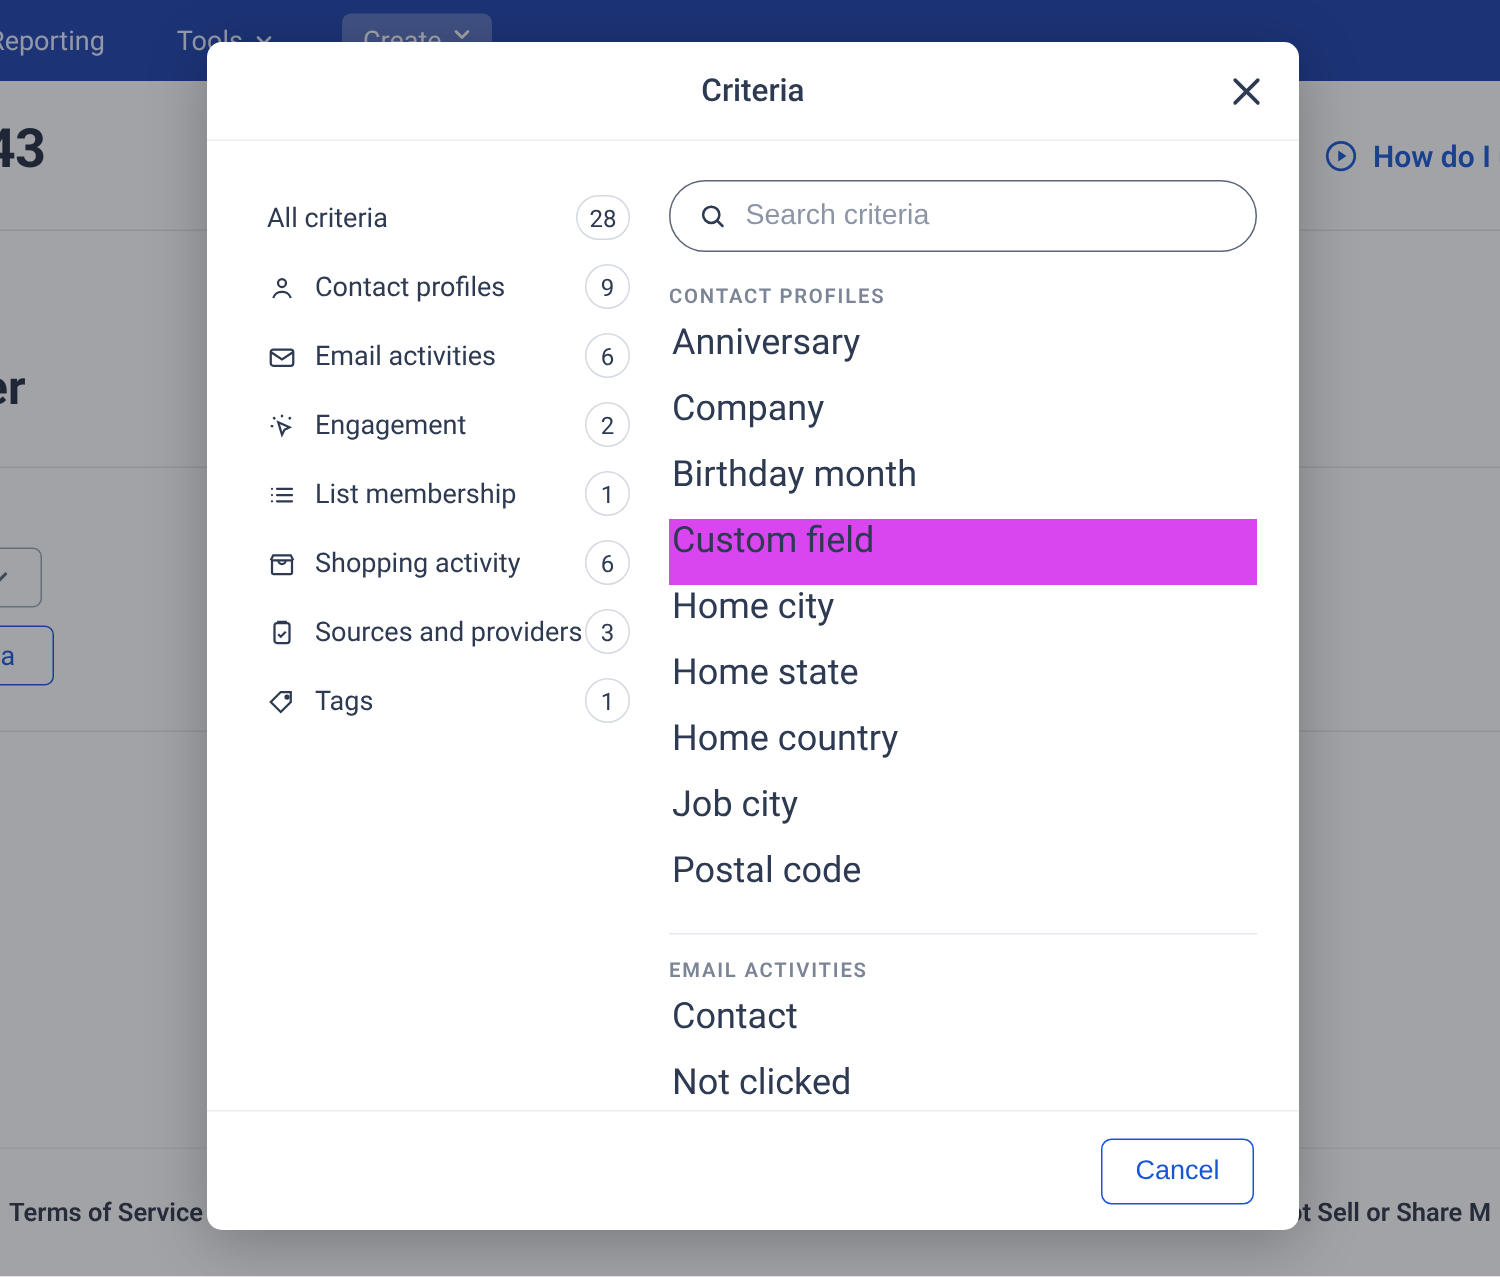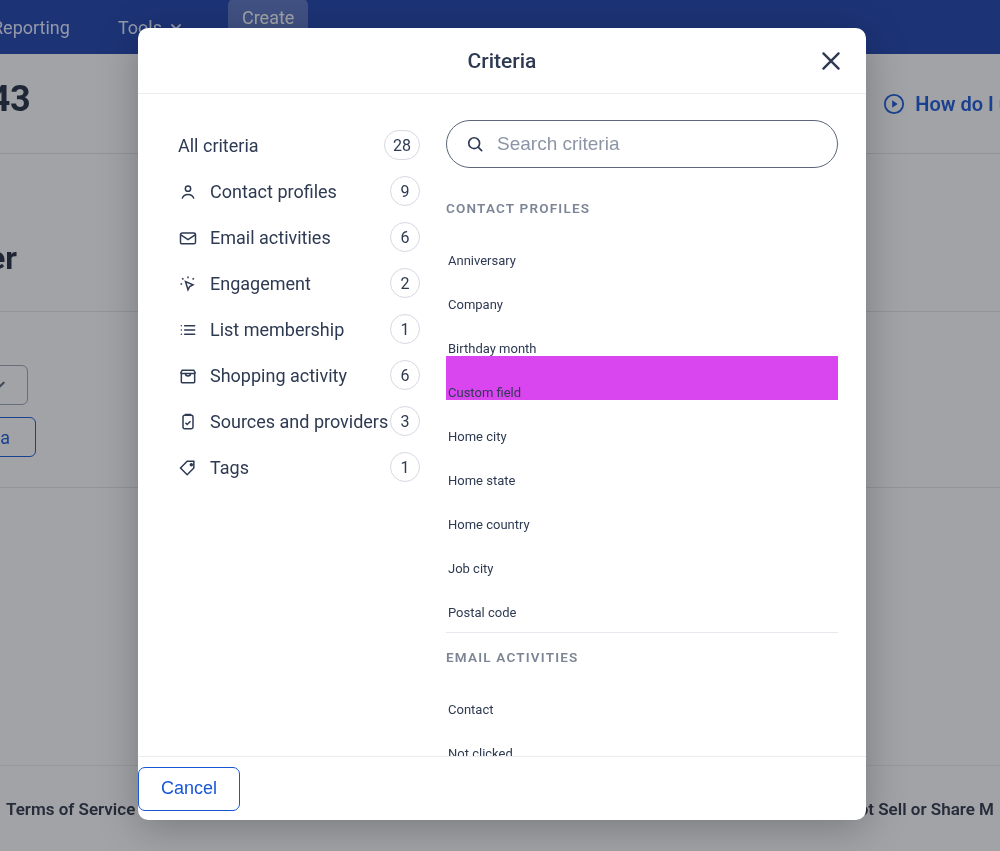--- a/index.html
+++ b/index.html
@@ -14,21 +14,20 @@
   }
   .bg-topbar .nav-item {
     color: #e6ecff; font-size: 18px; display: flex; align-items: center; gap: 8px;
     padding: 6px 10px;
   }
   .bg-topbar .nav-reporting { margin-left: -18px; }
   .bg-topbar .create-btn {
     background: rgba(255,255,255,0.28); color: #fff; border-radius: 6px;
     padding: 8px 14px; display: flex; align-items: flex-start; gap: 8px; font-size: 18px;
     margin-left: 8px;
-    flex-direction: column;
   }
   .chev { width: 12px; height: 12px; }
   .chev svg { display:block; }
 
   .bg-page { position:absolute; left:0; right:0; top:54px; bottom:0; background:#fff; }
   .bg-time { position:absolute; left:-40px; top:78px; font-size:36px; font-weight:700; color:#1f2a3d; letter-spacing: -0.5px;}
   .bg-howdoi { position:absolute; right:-10px; top:92px; color:#1856d6; font-size:20px; font-weight:600; display:flex; align-items:center; gap:10px;}
   .bg-howdoi .play-icon { width:22px; height:22px; }
   .bg-der { position:absolute; left:-30px; top:239px; font-size:32px; font-weight:700; color:#1f2a3d;}
   .bg-hr1 { position:absolute; left:0; right:0; top:153px; height:1px; background:#e2e5eb;}
@@ -74,43 +73,43 @@
     border:1px solid #d5d9e2; border-radius: 999px;
     display:flex; align-items:center; justify-content:center;
     font-size: 16px; color:#2e3a52;
   }
 
   
   .list-col { flex:1; padding: 26px 28px 0 14px; display:flex; flex-direction:column; overflow:hidden;}
   .search-wrap {
     height: 48px; border:1.5px solid #5b6678; border-radius: 999px;
     display:flex; align-items:center; padding: 0 18px; gap: 12px;
-    margin-bottom: 22px;
+    margin-bottom: 12px;
   }
   .search-wrap svg { width:20px; height:20px; flex:0 0 20px;}
   .search-input {
     border:none; outline:none; flex:1; font-size:19px; color:#2e3a52; background:transparent;
   }
   .search-input::placeholder { color:#8c95a6; }
 
   .list-scroll { flex:1; overflow:hidden; position:relative;}
   .section-label {
     font-size: 13.5px; letter-spacing: 1.2px; color:#7c8596; font-weight:600;
     padding: 10px 0 8px 0;
   }
   .item-row {
-    height: 44px; display:flex; align-items:flex-end; font-size:13px; color:#2e3a52;
+    height: 44px; display:flex; align-items:flex-start; font-size:24px; color:#2e3a52;
     padding-left: 2px; border-radius:4px; cursor:pointer;
   }
   .item-row.hover { background:#d946ef; margin-left:-16px; margin-right:-28px; padding-left:18px;}
   .section-sep { height:1px; background:#e6e8ee; margin: 12px 0 6px 0;}
 
   
   .modal-footer {
-    border-top:1px solid #ededf0; height: 64px; display:flex; align-items:center; 
+    border-top:1px solid #ededf0; height: 80px; display:flex; align-items:center; justify-content:flex-end;
     padding-right: 30px;
   }
   .cancel-btn {
     height: 44px; padding: 0 22px; border:1.5px solid #1856d6; color:#1856d6;
     background:#fff; border-radius:7px; font-size:18px; font-weight:500; cursor:pointer;
   }
 </style>
 </head>
 <body>
 

